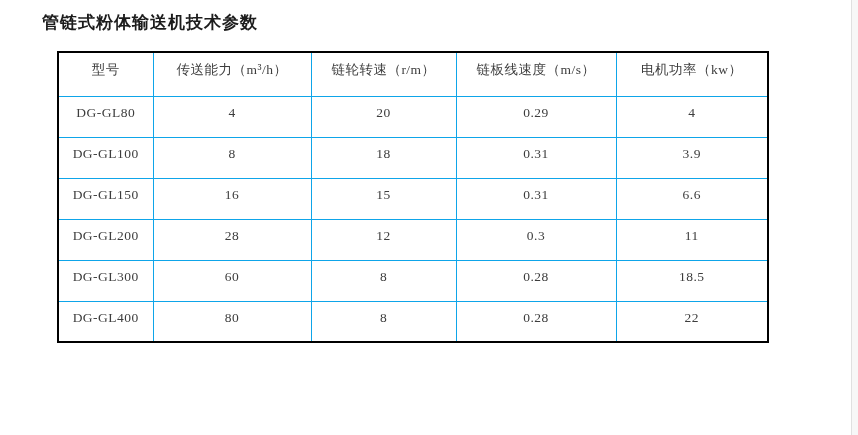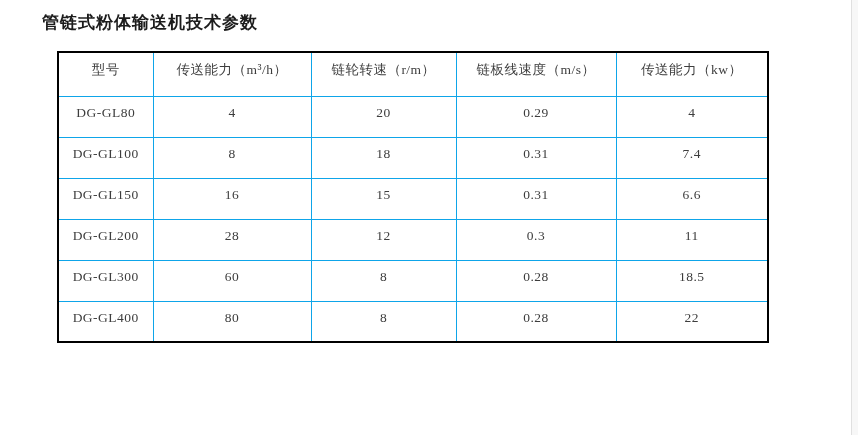--- a/index.html
+++ b/index.html
@@ -75,37 +75,37 @@
       <col style="width:145px">
       <col style="width:160px">
       <col style="width:152px">
     </colgroup>
     <thead>
       <tr>
           <th>型号</th>
           <th>传送能力（m³/h）</th>
           <th>链轮转速（r/m）</th>
           <th>链板线速度（m/s）</th>
-          <th>传送能力（kw）</th>
+          <th>电机功率（kw）</th>
         </tr>
     </thead>
     <tbody>
         <tr>
           <td>DG-GL80</td>
           <td>4</td>
           <td>20</td>
           <td>0.29</td>
           <td>4</td>
         </tr>
         <tr>
           <td>DG-GL100</td>
           <td>8</td>
           <td>18</td>
           <td>0.31</td>
-          <td>7.4</td>
+          <td>3.9</td>
         </tr>
         <tr>
           <td>DG-GL150</td>
           <td>16</td>
           <td>15</td>
           <td>0.31</td>
           <td>6.6</td>
         </tr>
         <tr>
           <td>DG-GL200</td>

